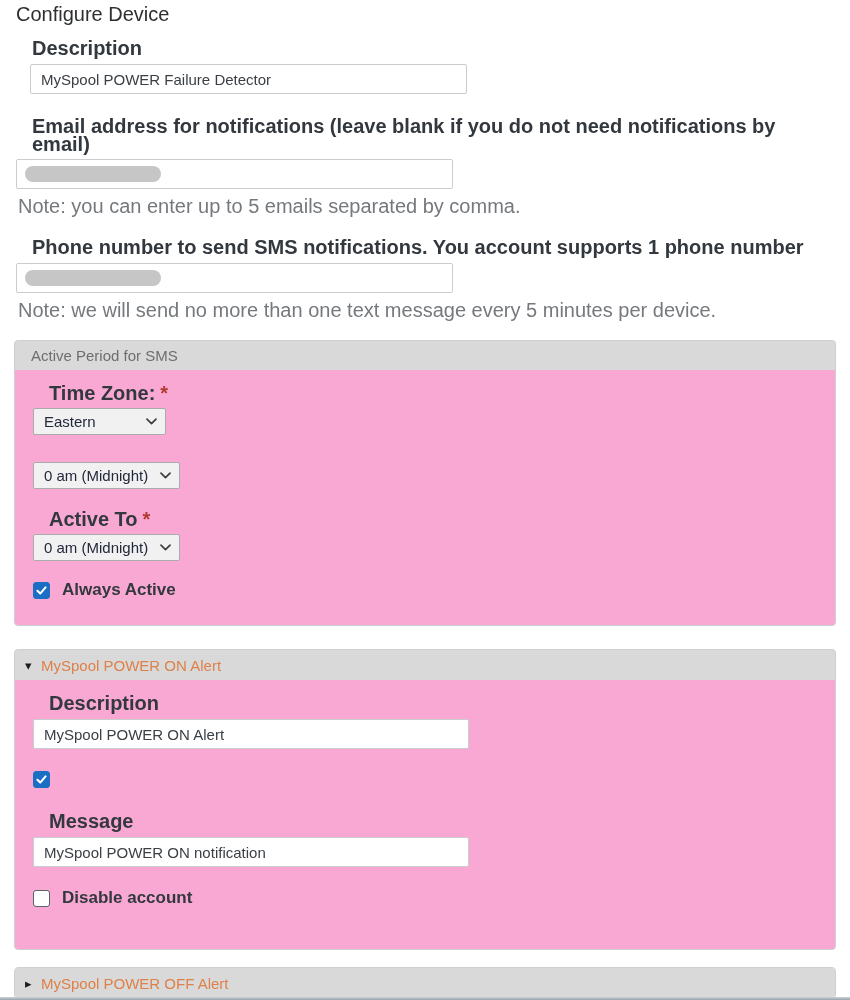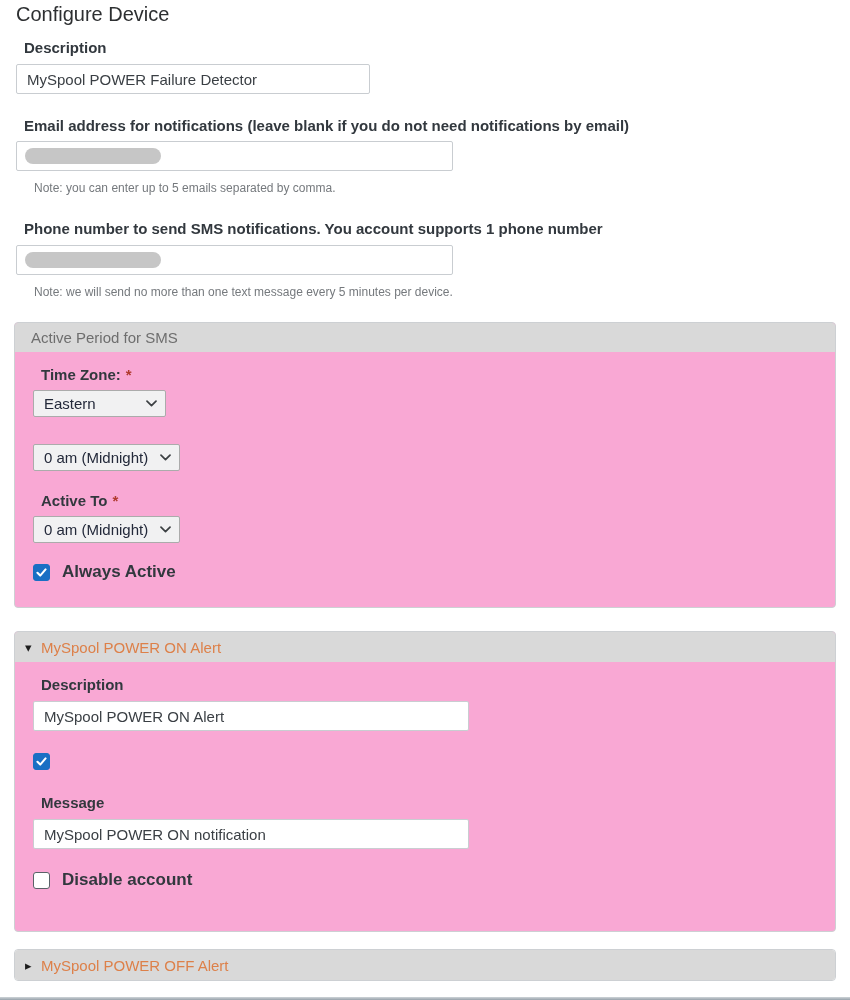--- a/index.html
+++ b/index.html
@@ -19,43 +19,43 @@
     padding: 2px 14px 0 14px;
   }
   .page-title {
     font-size: 20px;
     font-weight: 400;
     color: #2d2f31;
     margin: 0 0 0 2px;
     line-height: 24px;
   }
   .field-label {
-    font-size: 15px;
+    font-size: 20px;
     font-weight: 700;
     color: #32383e;
     line-height: 18px;
-    margin-left: 10px;
+    margin-left: 18px;
   }
   .req {
     color: var(--required-red, #b03a2e);
     margin-left: 5px;
     font-weight: 700;
   }
   .text-input {
     box-sizing: border-box;
-    width: 354px;
+    width: 437px;
     height: 30px;
     border: 1px solid #c9cdd1;
     border-radius: 2px;
     background: #ffffff;
     font-family: "Liberation Sans", sans-serif;
     font-size: 15px;
     color: #3a3f44;
     padding: 0 10px;
-    margin-left: 2px;
+    margin-left: 16px;
     display: block;
   }
   .redacted-box {
     box-sizing: border-box;
     width: 437px;
     height: 30px;
     border: 1px solid #c9cdd1;
     border-radius: 2px;
     background: #ffffff;
     margin-left: 2px;
@@ -63,24 +63,24 @@
     align-items: center;
     padding: 0 8px;
   }
   .redacted-blob {
     width: 136px;
     height: 16px;
     border-radius: 8px;
     background: #c6c6c6;
   }
   .note {
-    font-size: 12px;
+    font-size: 20px;
     color: #75797d;
     line-height: 18px;
-    margin-left: 20px;
+    margin-left: 4px;
   }
   
   .panel {
     border: 1px solid #cdd0d3;
     border-radius: 4px;
     background: #f9a8d4;
     overflow: hidden;
   }
   .panel-header {
     background: var(--panel-header-bg, #d9d9d9);

